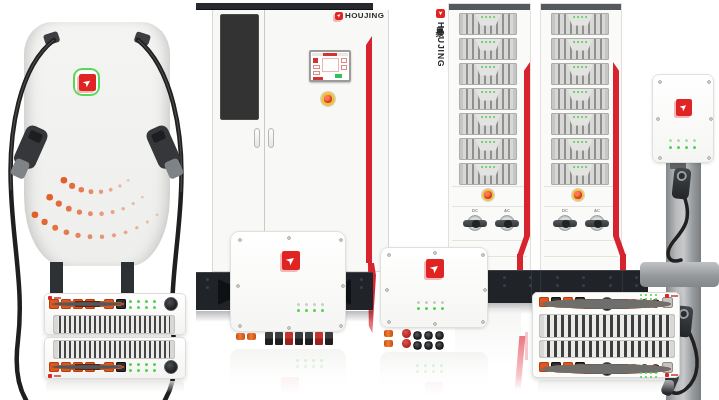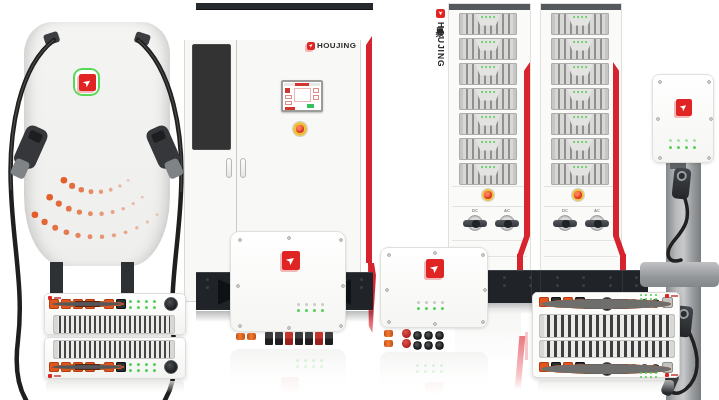--- a/index.html
+++ b/index.html
@@ -53,21 +53,21 @@
   .pile-logo-green{left:73px;top:68px;width:27px;height:28px;border:2px solid var(--logo-green,#58d858);
      border-radius:9px;background:#fdfdfd;}
   .grille-band{background:repeating-linear-gradient(90deg,#454545 0 2px,#ebebe9 2px 5px);
      border:1px solid #c2c2c0;border-radius:2px;
      box-shadow:inset 4px 0 0 #d8d8d6,inset -4px 0 0 #d8d8d6;}
   .pmod-unit{left:0;width:142px;height:42px;background:linear-gradient(180deg,#ffffff,#f3f3f1);
      border:1px solid #dddddb;border-radius:5px;box-shadow:0 2px 4px rgba(0,0,0,.14);}
 
   
   .cab-topbar{left:196px;top:3px;width:177px;height:7px;background:#26292d;border-bottom:1px solid #101214;}
-  .cab-body{left:184px;top:10px;width:177px;height:262px;background:#f8f8f6;border:1px solid #d8d8d5;border-top:none;margin-top:30px;}
+  .cab-body{left:212px;top:10px;width:177px;height:262px;background:#f8f8f6;border:1px solid #d8d8d5;border-top:none;}
   .chevron{left:7px;top:4px;width:39px;height:106px;background:#333;border:1px solid #4a4a48;border-radius:2px;overflow:hidden;}
   .chevron::before,.chevron::after{content:'';top:0;bottom:0;width:50%;
      background:repeating-linear-gradient(55deg,#262626 0 2px,#bfbfbd 2px 4px);}
   .chevron::before{left:0;} .chevron::after{right:0;transform:scaleX(-1);}
   .cab-handle{top:118px;width:6px;height:20px;border:1px solid #b7b7b4;border-radius:3px;
      background:linear-gradient(180deg,#fdfdfc,#e6e6e4);}
   .display{left:96px;top:40px;width:42px;height:32px;background:#fff;border:2px solid #9b9b99;border-radius:2px;
      box-shadow:0 1px 2px rgba(0,0,0,.25);}
   .display i{position:absolute;}
   .d-hdr{left:1px;top:1px;right:1px;height:3px;background:#e8e8e6;}

